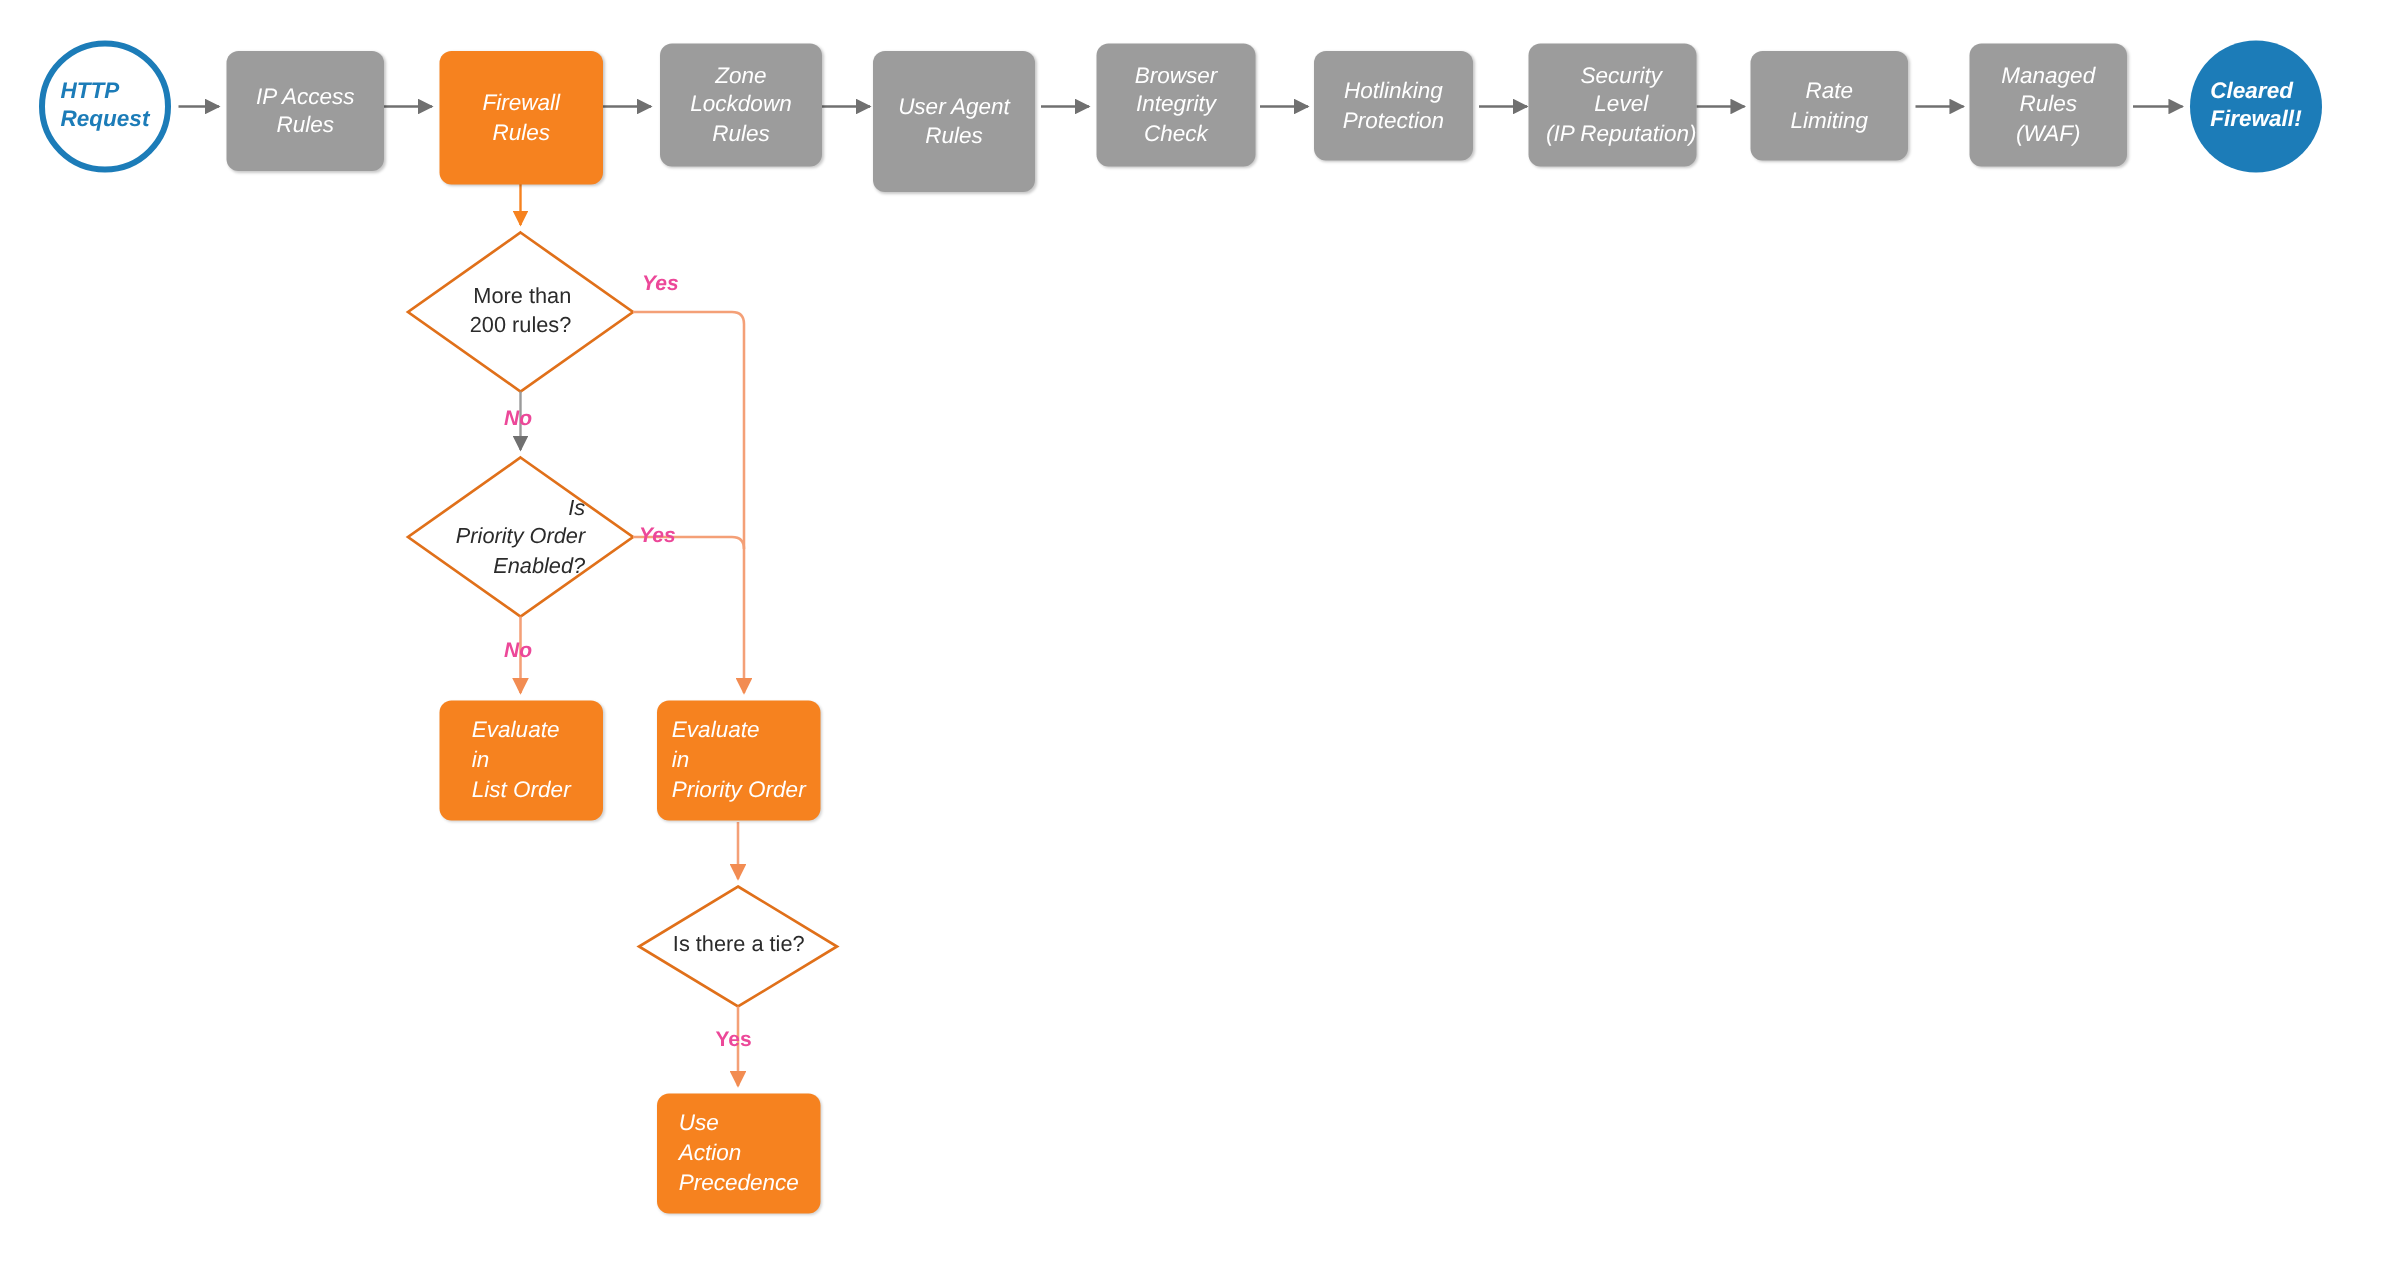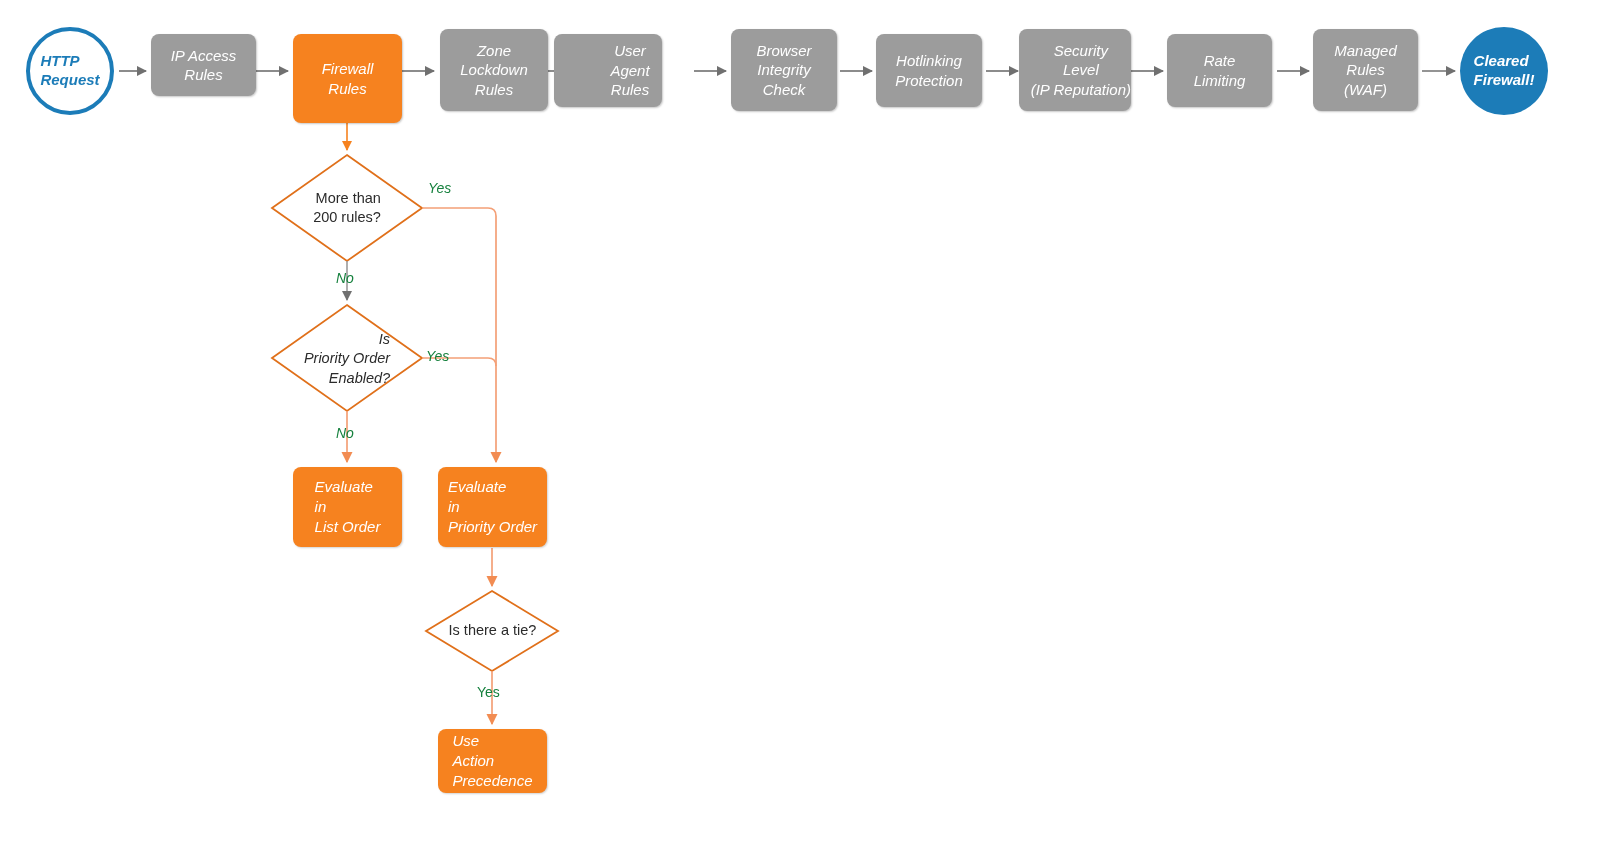--- a/index.html
+++ b/index.html
@@ -94,24 +94,25 @@
     color: #ffffff;
     line-height: 1.32;
     white-space: pre-line;
     box-shadow: 1px 1px 2px rgba(0,0,0,0.18);
   }
 
   
   .edge-label {
     position: absolute;
     font-size: 14px;
-    color: #15803d;
+    color: #ec4899;
     background: transparent;
     pointer-events: none;
     white-space: nowrap;
+    font-weight: bold;
   }
   .edge-label.italic { font-style: italic; }
 </style>
 </head>
 <body>
 
 <svg id="canvas" viewBox="0 0 1600 858" xmlns="http://www.w3.org/2000/svg">
   <defs>
     <marker id="ah-gray" viewBox="0 0 10 10" refX="9" refY="5" markerWidth="6.5" markerHeight="6.5" orient="auto-start-reverse">
       <path d="M 0 0 L 10 5 L 0 10 z" fill="#707070"></path>
@@ -161,37 +162,37 @@
 <div class="terminator term-start" style="left:26px; top:27px; width:88px; height:88px;">
   <span>HTTP
 Request</span>
 </div>
 
 <div class="terminator term-end" style="left:1460px; top:27px; width:88px; height:88px;">
   <span>Cleared
 Firewall!</span>
 </div>
 
-<div class="stage-box stage-gray" style="left:151px; top:34px; width:105px; height:62px;">
+<div class="stage-box stage-gray" style="left:151px; top:34px; width:105px; height:80px;">
   <span>IP Access
 Rules</span>
 </div>
 
 <div class="stage-box stage-orange" style="left:293px; top:34px; width:109px; height:89px;">
   <span>Firewall
 Rules</span>
 </div>
 
 <div class="stage-box stage-gray" style="left:440px; top:29px; width:108px; height:82px;">
   <span>Zone
 Lockdown
 Rules</span>
 </div>
 
-<div class="stage-box stage-gray" style="left:554px; top:34px; width:108px; height:73px;padding-left:44px;">
+<div class="stage-box stage-gray" style="left:582px; top:34px; width:108px; height:94px;">
   <span>User Agent
 Rules</span>
 </div>
 
 <div class="stage-box stage-gray" style="left:731px; top:29px; width:106px; height:82px;">
   <span>Browser
 Integrity
 Check</span>
 </div>
 
@@ -237,21 +238,21 @@
 in
 List Order</span>
 </div>
 
 <div class="result-box" style="left:438px; top:467px; width:109px; height:80px;">
   <span>Evaluate
 in
 Priority Order</span>
 </div>
 
-<div class="result-box" style="left:438px; top:729px; width:109px; height:64px;">
+<div class="result-box" style="left:438px; top:729px; width:109px; height:80px;">
   <span>Use
 Action
 Precedence</span>
 </div>
 
 <div class="edge-label italic" style="left:428px; top:180px;">Yes</div>
 
 <div class="edge-label italic" style="left:336px; top:270px;">No</div>
 
 <div class="edge-label italic" style="left:426px; top:348px;">Yes</div>

